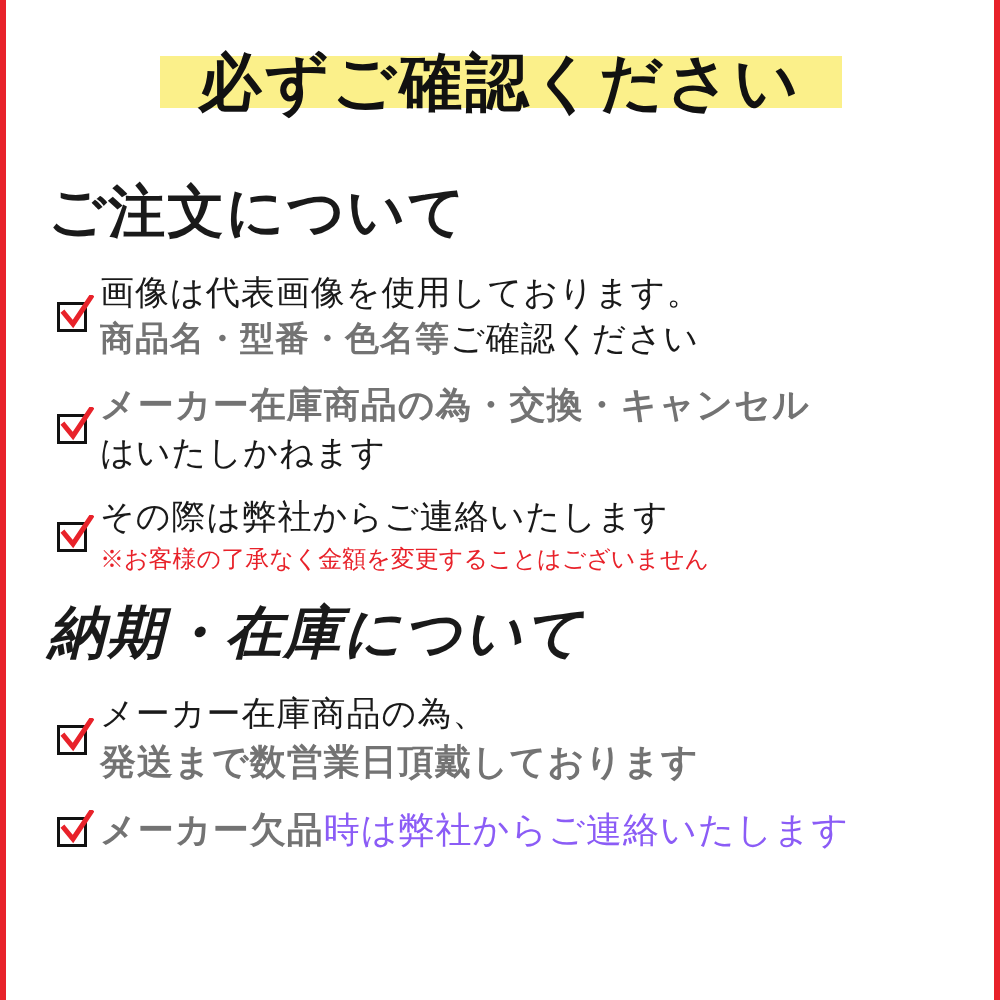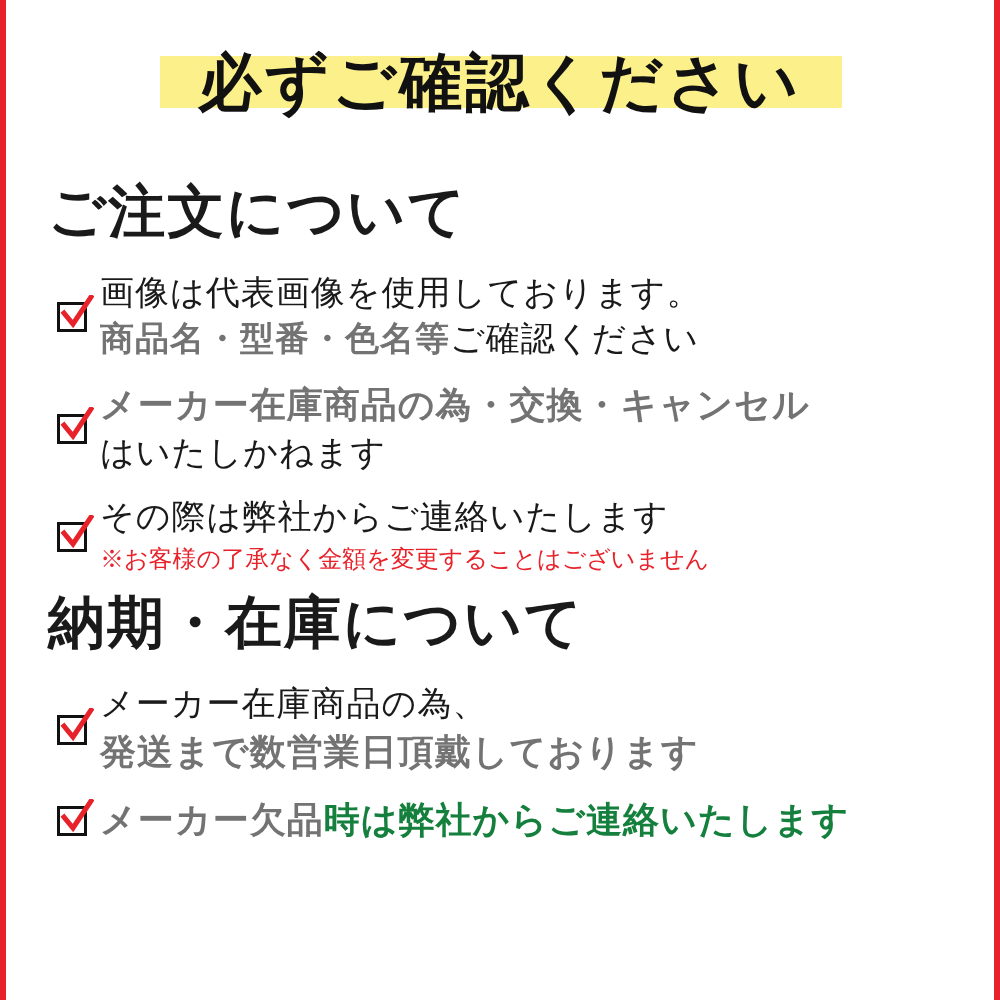--- a/index.html
+++ b/index.html
@@ -58,21 +58,21 @@
 
   
   .section-head {
     font-size: 57px;
     font-weight: bold;
     color: #1a1a1a;
     letter-spacing: 2px;
     font-family: "DejaVu Serif", "Liberation Serif", serif;
   }
   .sec1 { margin-top: 44px; margin-left: 8px; }
-  .sec2 { margin-top: 8px; margin-left: 8px; }
+  .sec2 { margin-top: 18px; margin-left: 8px; font-style: italic; }
 
   
   .item {
     display: flex;
     align-items: center;
     margin-top: 18px;
     margin-left: 14px;
   }
   .check {
     flex: 0 0 auto;
@@ -214,20 +214,20 @@
 
       <div class="item">
         <span class="check">
           <span class="box"></span>
           <svg class="tick" viewBox="0 0 34 38" aria-hidden="true">
             <polyline points="4,18 13,29 31,2" fill="none" stroke="#e8222a" stroke-width="5" stroke-linecap="square" stroke-linejoin="miter"></polyline>
           </svg>
         </span>
         <span class="lines">
           <div class="line big">
-            <span class="red">メーカー欠品</span><span style="font-weight:bold;color:#15803d">時は弊社からご連絡いたします</span>
+            <span class="red">メーカー欠品</span><span style="font-weight:normal;color:#8b5cf6">時は弊社からご連絡いたします</span>
           </div>
         </span>
       </div>
     </div>
 
   </div>
 </div>
 
 </body></html>

